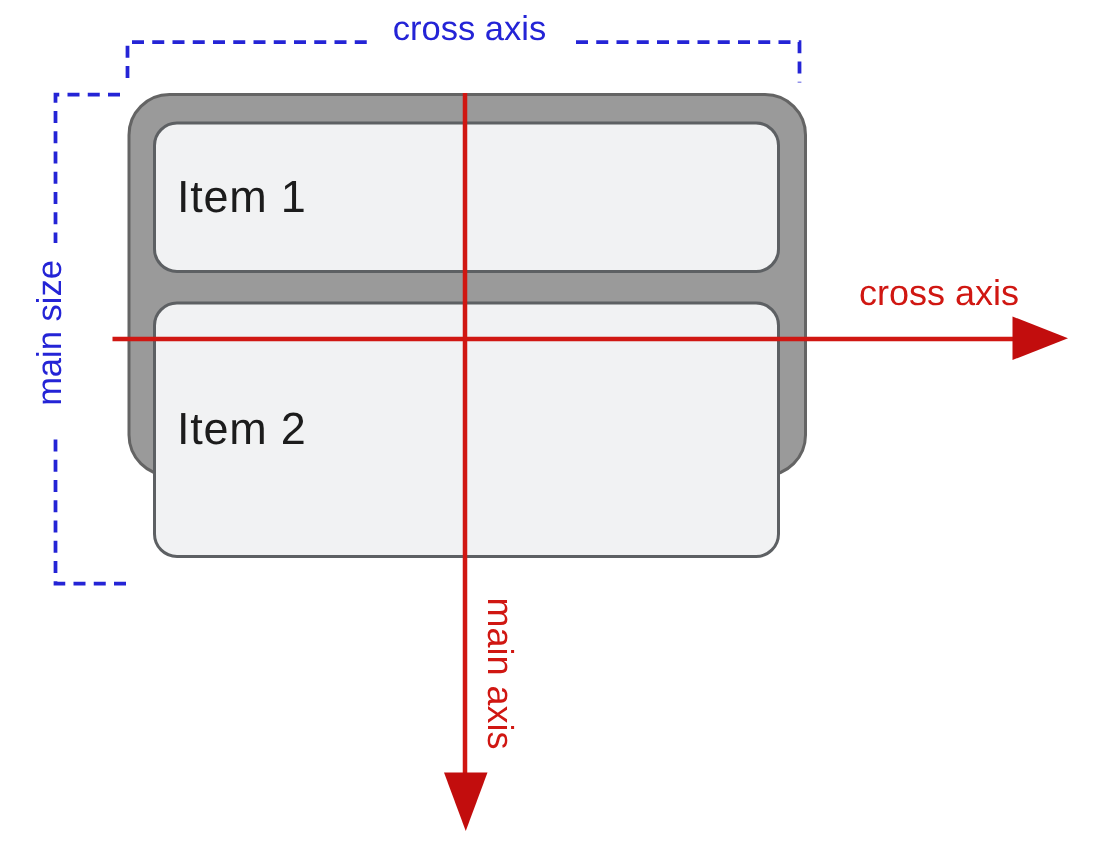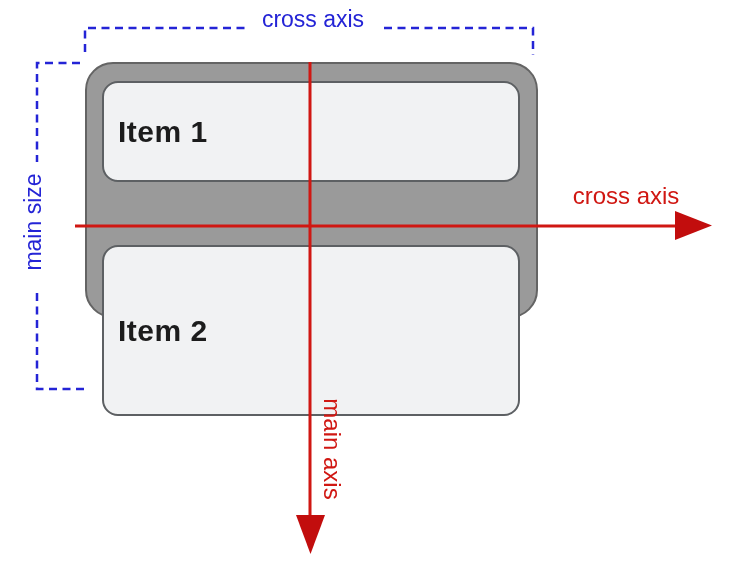--- a/index.html
+++ b/index.html
@@ -19,36 +19,35 @@
   .flex-container {
     position: absolute;
     left: 85px;
     top: 62px;
     width: 453px;
     height: 256px;
     box-sizing: border-box;
     background: var(--container-fill, #9a9a9a);
     border: 2px solid var(--container-border, #646464);
     border-radius: 28px;
-    font-weight: bold;
   }
   .flex-item {
     position: absolute;
     left: 15px;
     width: 418px;
     box-sizing: border-box;
     background: var(--item-fill, #f1f2f3);
     border: 2px solid var(--item-border, #5d6063);
     border-radius: 16px;
     display: flex;
     align-items: center;
     padding-left: 14px;
   }
   .flex-item-1 { top: 17px;  height: 101px; }
-  .flex-item-2 { top: 137px; height: 171px; margin-top: 44px; }
+  .flex-item-2 { top: 137px; height: 171px; }
   .flex-item-label {
     font-size: 30px;
     color: var(--item-text, #1c1c1c);
     letter-spacing: 0.5px;
   }
   
   svg.overlay {
     position: absolute;
     left: 0;
     top: 0;

